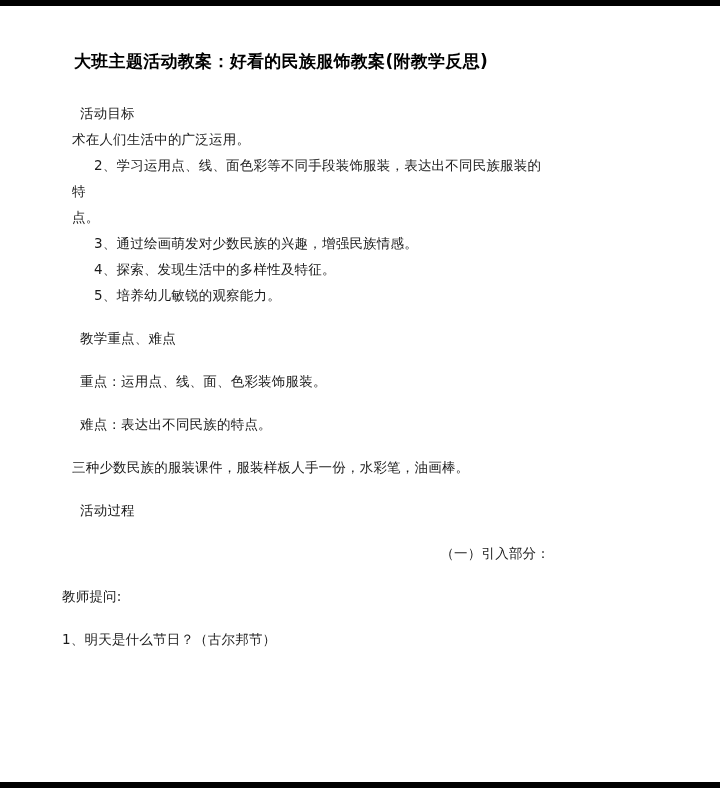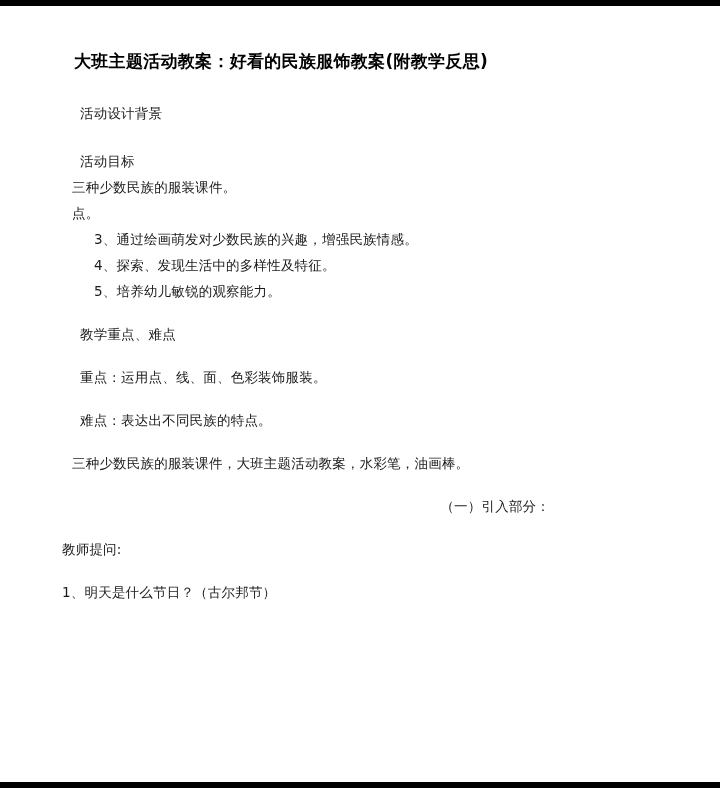--- a/index.html
+++ b/index.html
@@ -90,36 +90,37 @@
 <div class="page">
 
   <div class="top-rule"></div>
 
   <div class="content">
 
     <h1 class="doc-title">大班主题活动教案：好看的民族服饰教案(附教学反思)</h1>
 
     <div class="body-block">
 
-      <p class="line gap-lg pad-left">活动设计背景</p>
 
       <p class="line gap-lg pad-left">活动目标</p>
 
-      <p class="line pad-left-sm">三种少数民族的服装课件。</p>
+      <p class="line pad-left-sm">术在人们生活中的广泛运用。</p>
+      <p class="line indent-1 pad-left-sm">2、学习运用点、线、面色彩等不同手段装饰服装，表达出不同民族服装的特</p>
       <p class="line pad-left-sm">点。</p>
       <p class="line indent-1 pad-left-sm">3、通过绘画萌发对少数民族的兴趣，增强民族情感。</p>
       <p class="line indent-1 pad-left-sm">4、探索、发现生活中的多样性及特征。</p>
       <p class="line indent-1 pad-left-sm">5、培养幼儿敏锐的观察能力。</p>
 
       <p class="line gap-sm pad-left">教学重点、难点</p>
       <p class="line gap-sm pad-left">重点：运用点、线、面、色彩装饰服装。</p>
       <p class="line gap-sm pad-left">难点：表达出不同民族的特点。</p>
 
-      <p class="line gap-sm pad-left-sm">三种少数民族的服装课件，大班主题活动教案，水彩笔，油画棒。</p>
+      <p class="line gap-sm pad-left-sm">三种少数民族的服装课件，服装样板人手一份，水彩笔，油画棒。</p>
 
+      <p class="line gap-sm pad-left">活动过程</p>
       <p class="line gap-sm indent-half pad-left">（一）引入部分：</p>
 
       <p class="line gap-sm">教师提问:</p>
       <p class="line gap-sm">1、明天是什么节日？（古尔邦节）</p>
 
     </div>
   </div>
 
   <div class="bottom-rule"></div>
 

